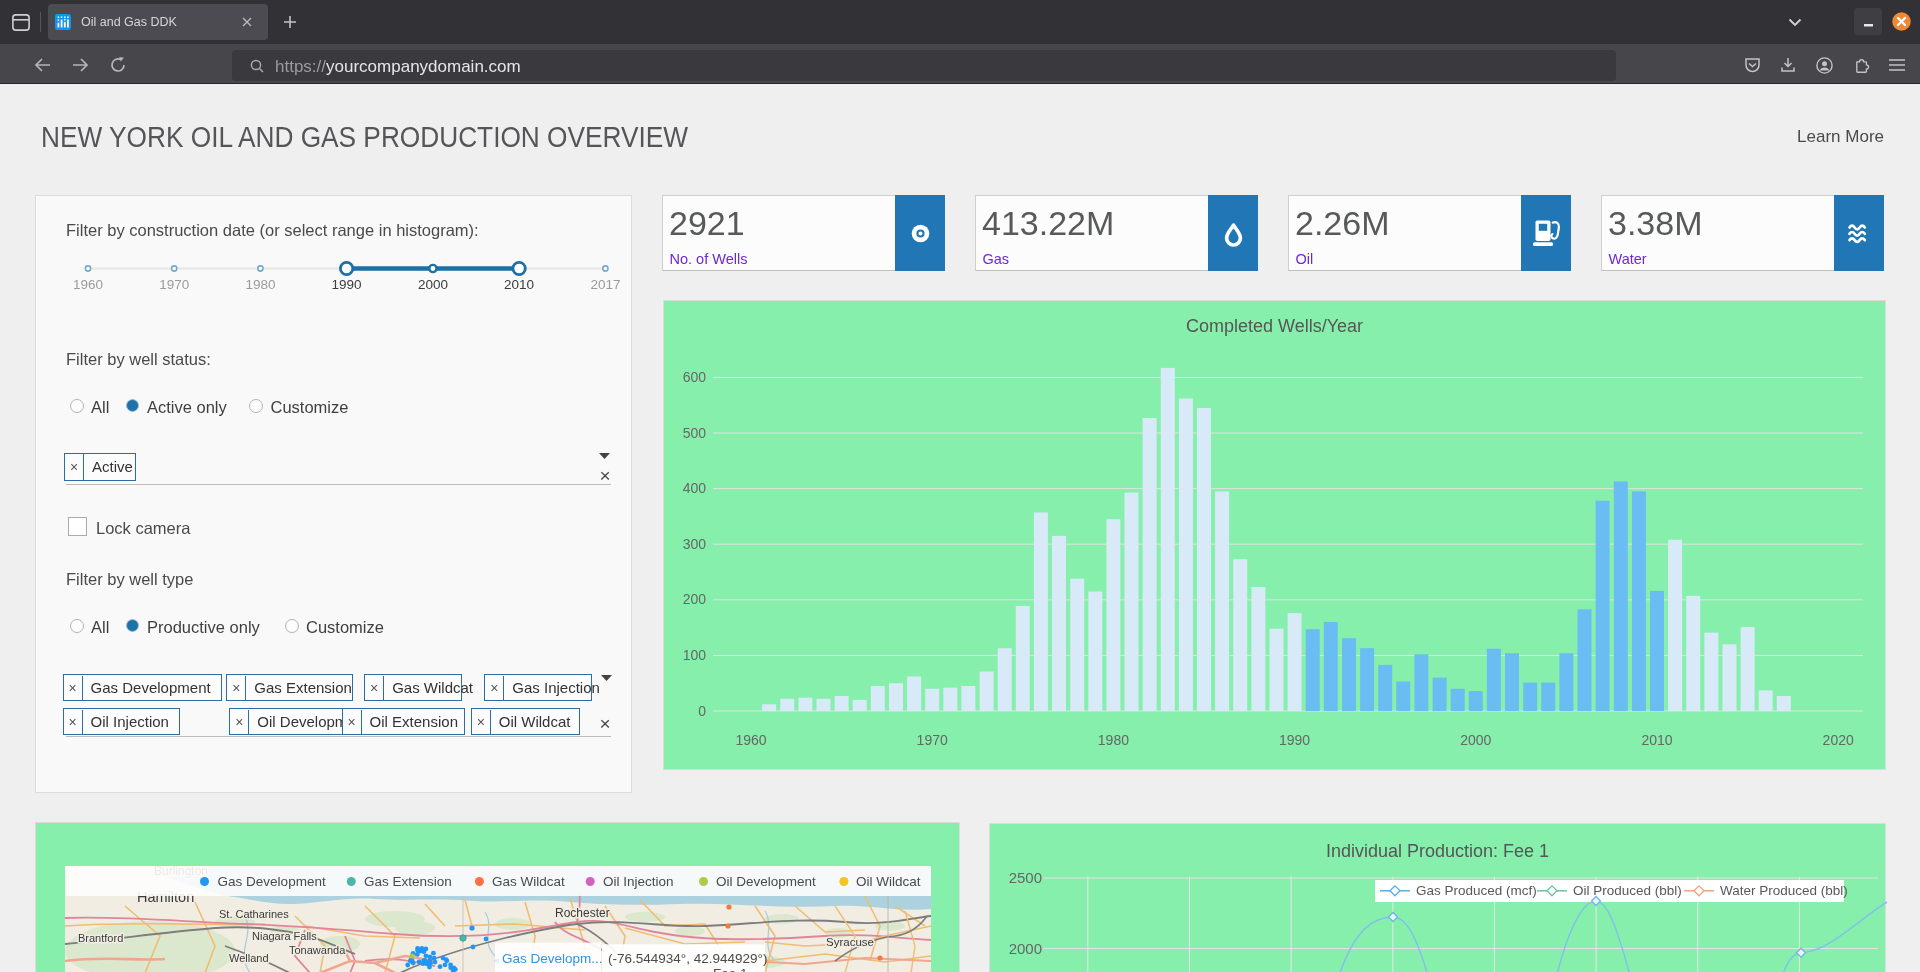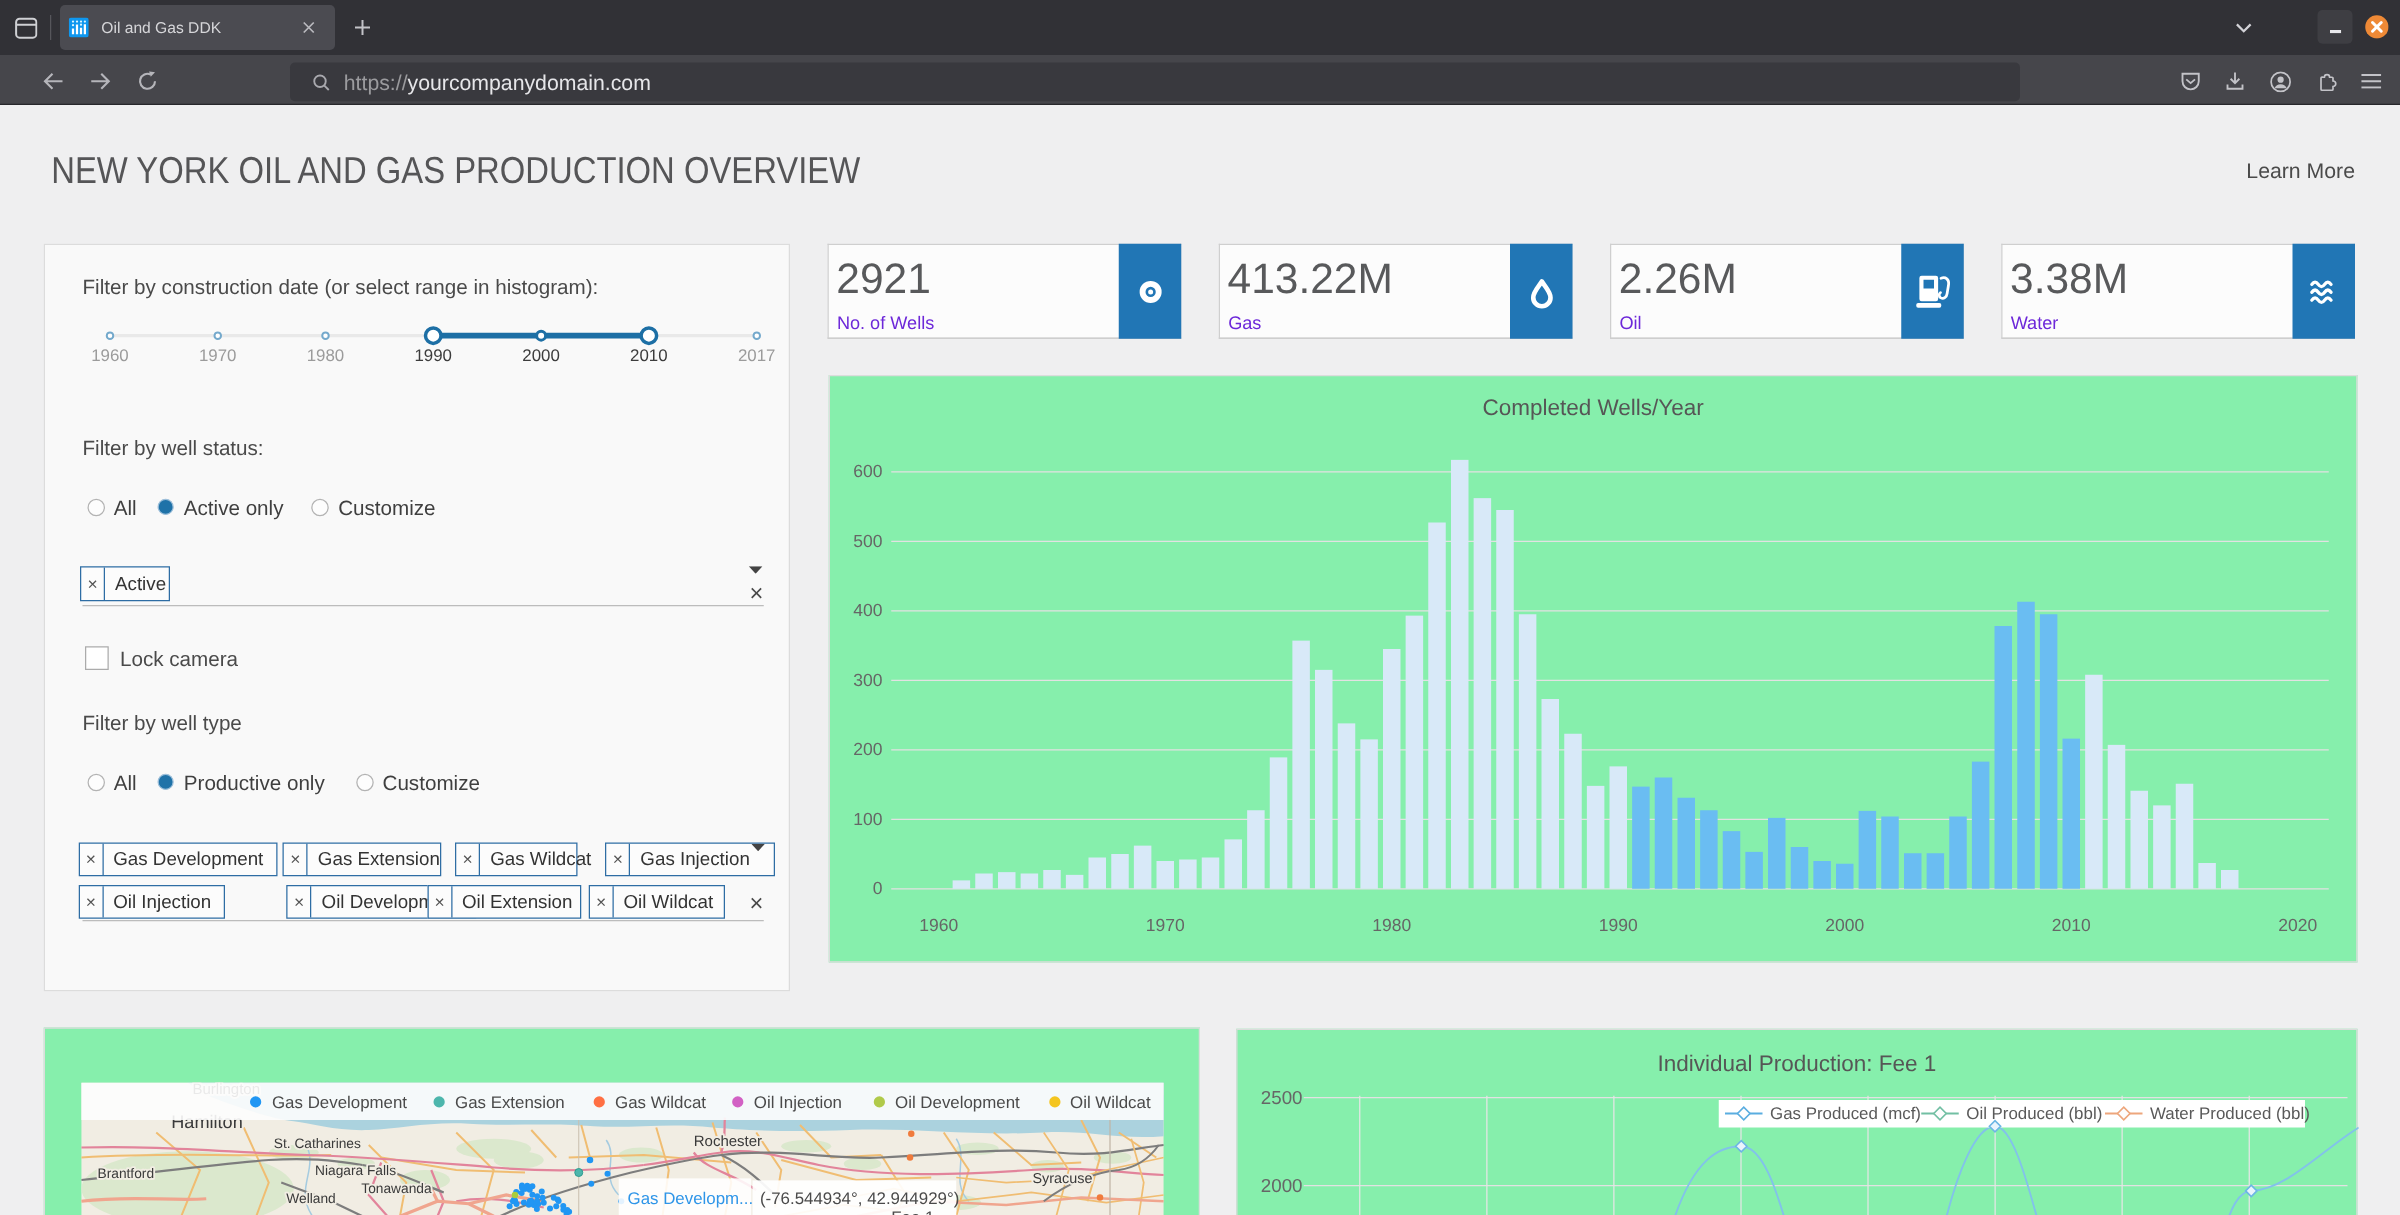--- a/index.html
+++ b/index.html
@@ -191,21 +191,21 @@
     <div class="lbl" style="top:374px;">Filter by well type</div>
     <span class="roff" style="left:33.5px;top:422.5px;"></span>
       <span class="rlab" style="left:55px;top:422px;">All</span>
     <span class="ron" style="left:89.5px;top:422.5px;"></span>
       <span class="rlab" style="left:111px;top:422px;">Productive only</span>
     <span class="roff" style="left:249px;top:422.5px;"></span>
       <span class="rlab" style="left:270px;top:422px;">Customize</span>
     <div class="tag" style="left:26.6px;top:478px;width:159px;height:27px;"><span class="tx" style="line-height:25px;">×</span><span class="tl" style="line-height:25px;">Gas Development</span></div>
     <div class="tag" style="left:190.3px;top:478px;width:127px;height:27px;"><span class="tx" style="line-height:25px;">×</span><span class="tl" style="line-height:25px;">Gas Extension</span></div>
     <div class="tag" style="left:328.2px;top:478px;width:98px;height:27px;"><span class="tx" style="line-height:25px;">×</span><span class="tl" style="line-height:25px;">Gas Wildcat</span></div>
-    <div class="tag" style="left:448.3px;top:478px;width:136px;height:27px;"><span class="tx" style="line-height:25px;">×</span><span class="tl" style="line-height:25px;">Gas Injection</span></div>
+    <div class="tag" style="left:448.3px;top:478px;width:108px;height:27px;"><span class="tx" style="line-height:25px;">×</span><span class="tl" style="line-height:25px;">Gas Injection</span></div>
     <div class="tag" style="left:26.6px;top:511.5px;width:117.5px;height:27px;"><span class="tx" style="line-height:25px;">×</span><span class="tl" style="line-height:25px;">Oil Injection</span></div>
     <div class="tag" style="left:149.3px;top:511.5px;width:151.5px;height:27px;margin-left:44px;"><span class="tx" style="line-height:25px;">×</span><span class="tl" style="line-height:25px;">Oil Development</span></div>
     <div class="tag" style="left:305.6px;top:511.5px;width:123.5px;height:27px;"><span class="tx" style="line-height:25px;">×</span><span class="tl" style="line-height:25px;text-align:right;">Oil Extension</span></div>
     <div class="tag" style="left:434.8px;top:511.5px;width:109px;height:27px;"><span class="tx" style="line-height:25px;">×</span><span class="tl" style="line-height:25px;">Oil Wildcat</span></div>
     <div class="abs" style="left:564.5px;top:478.5px;">
         <svg width="11" height="6" viewBox="0 0 11 6">
           <path d="M0 0 h11 L5.5 6 Z" fill="#434343"></path>
         </svg>
       </div>
     <div class="clearx" style="left:563.5px;top:518px;">×</div>

